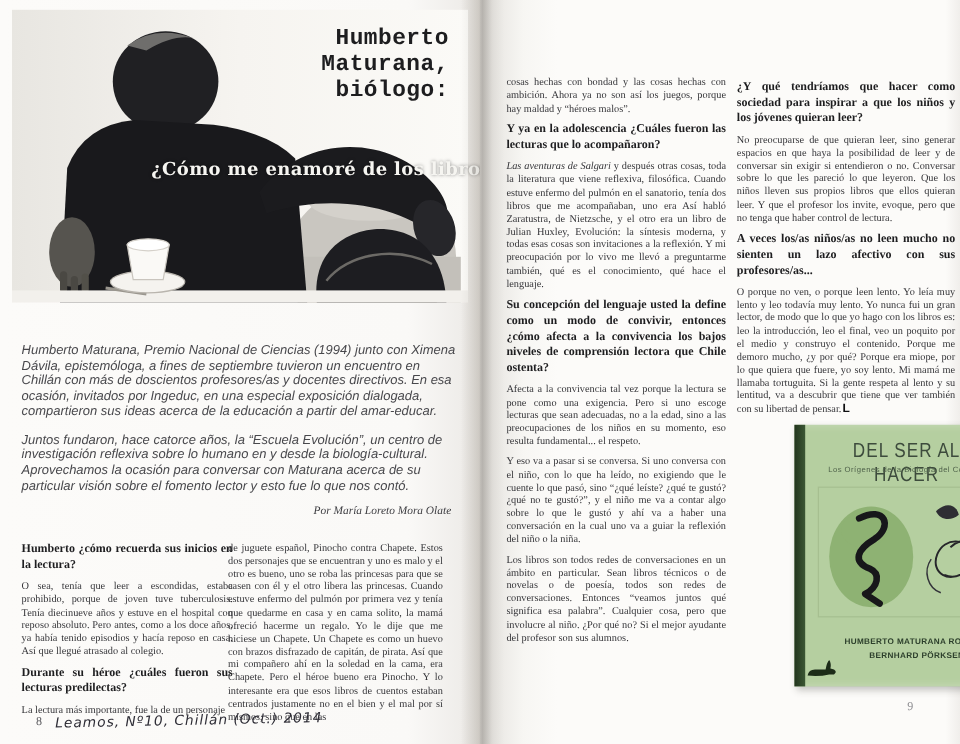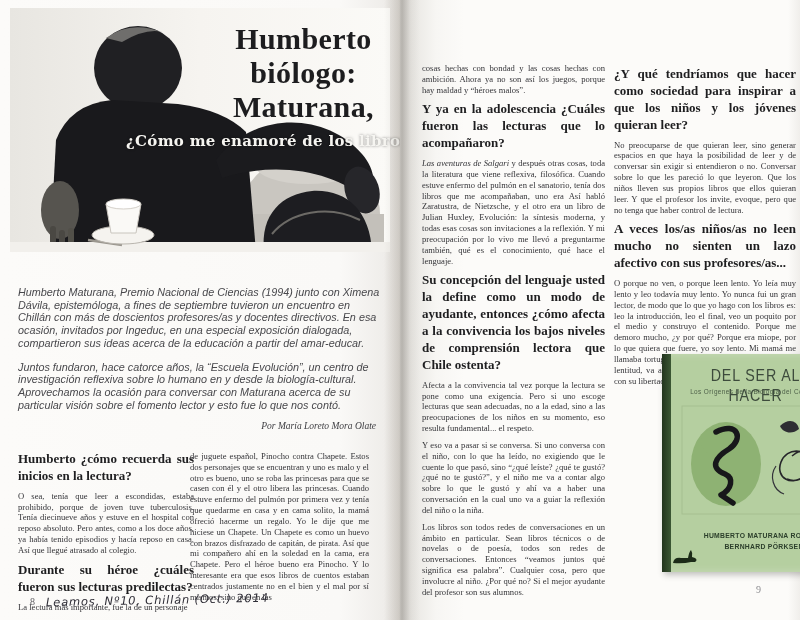--- a/index.html
+++ b/index.html
@@ -9,37 +9,37 @@
   .page { position:absolute; top:0; height:620px; }
   .page-left  { left:0; width:400px;
     background:linear-gradient(90deg,#fcfbf9 0%,#faf9f7 85%,#efedea 96%,#ddd9d3 100%); }
   .page-right { left:400px; width:400px;
     background:linear-gradient(90deg,#d7d4cf 0%,#e9e7e3 3%,#f7f6f3 9%,#fcfbf9 16%,#fcfbf9 97%,#f0eeeb 100%); }
   .gutter { position:absolute; left:384px; top:0; width:36px; height:620px; pointer-events:none;
     background:linear-gradient(90deg,rgba(110,105,98,0) 0%,rgba(110,105,98,0.14) 42%,rgba(80,76,70,0.26) 50%,rgba(110,105,98,0.08) 72%,rgba(110,105,98,0) 100%); }
 
   .photo { position:absolute; left:10px; top:8px; width:380px; height:244px; }
   .photo svg { position:absolute; left:0; top:0; }
-  .photo-title { position:absolute; top:14px; right:16px; text-align:center;
-    font-family:Liberation Serif, serif; font-weight:700; font-size:30px; line-height:1.13;
+  .photo-title { position:absolute; top:14px; right:16px; text-align:right;
+    font-family:Liberation Mono, monospace; font-weight:700; font-size:19px; line-height:1.13;
     color:#1d1d1f; letter-spacing:0.4px; }
   .photo-caption { position:absolute; top:124px; left:116px; white-space:nowrap;
     font-family:"DejaVu Serif", serif; font-weight:700; font-size:15px; color:#f6f5f1;
     letter-spacing:0.3px; text-shadow:0 0 3px rgba(0,0,0,0.45); }
 
   .intro { position:absolute; left:18px; top:286px; width:362px;
     font-family:"Liberation Sans", sans-serif; font-style:italic; font-size:10.8px;
     line-height:1.18; color:#48484c; }
   .intro p + p { margin-top:11px; }
   .byline { margin-top:9px; text-align:right; font-family:"Liberation Serif", serif;
     font-style:italic; font-size:9.5px; color:#3c3c40; padding-right:4px; }
 
   .col { position:absolute; font-size:8.6px; line-height:1.26; text-align:justify; color:#343438; }
   .col p { margin-bottom:6px; }
-  .col .q { font-weight:700; color:#1e1e20; font-size:13px; line-height:1.3; }
+  .col .q { font-weight:700; color:#1e1e20; font-size:10px; line-height:1.3; }
   .it { font-style:italic; }
   .endmark { font-family:"Liberation Sans", sans-serif; font-weight:700; font-size:10px;
     color:#0e0e10; margin-left:1px; }
 
   #lp-col1 { left:18px;  top:451px; width:176px; }
   #lp-col2 { left:190px; top:451px; width:179px; }
   #rp-col1 { left:22px;  top:63px;  width:183px; }
   #rp-col2 { left:214px; top:66px;  width:182px; }
 
   .pagenum { position:absolute; font-size:10px; color:#5a5a5e; }
@@ -101,22 +101,22 @@
       <path d="M 262,226 C 280,204 318,196 350,212" stroke="#6c6a66" stroke-width="2" fill="none"></path>
 
       <rect x="0" y="234" width="380" height="10" fill="#f2f0ec"></rect>
       <path d="M 78,232 L 112,237" stroke="#9a968e" stroke-width="2.5"></path>
       <ellipse cx="113" cy="227" rx="31" ry="9" fill="#f5f3ef" stroke="#b9b5ae" stroke-width="1"></ellipse>
       <path d="M 96,196 L 101,225 L 126,225 L 131,196 Z" fill="#faf9f6" stroke="#c9c5be" stroke-width="1"></path>
       <ellipse cx="113.5" cy="196" rx="17.5" ry="5" fill="#ffffff" stroke="#d4d0c9" stroke-width="1"></ellipse>
     </svg>
     <div class="photo-title">
       <div>Humberto</div>
+      <div>Maturana,</div>
       <div>biólogo:</div>
-      <div>Maturana,</div>
     </div>
     <div class="photo-caption">¿Cómo me enamoré de los libros</div>
   </div>
 
   <div class="intro">
     <p>Humberto Maturana, Premio Nacional de Ciencias (1994) junto con Ximena Dávila, epistemóloga, a fines de septiembre tuvieron un encuentro en Chillán con más de doscientos profesores/as y docentes directivos. En esa ocasión, invitados por Ingeduc, en una especial exposición dialogada, compartieron sus ideas acerca de la educación a partir del amar-educar.</p>
     <p>Juntos fundaron, hace catorce años, la “Escuela Evolución”, un centro de investigación reflexiva sobre lo humano en y desde la biología-cultural. Aprovechamos la ocasión para conversar con Maturana acerca de su particular visión sobre el fomento lector y esto fue lo que nos contó.</p>
     <div class="byline">Por María Loreto Mora Olate</div>
   </div>
 
@@ -134,21 +134,21 @@
   <div class="pagenum" id="lp-num">8</div>
   <div class="handnote">Leamos, Nº10, Chillán (Oct.) 2014</div>
 </div>
 
 <div class="page page-right">
 
   <div class="col" id="rp-col1">
     <p>cosas hechas con bondad y las cosas hechas con ambición. Ahora ya no son así los juegos, porque hay maldad y “héroes malos”.</p>
     <p class="q">Y ya en la adolescencia ¿Cuáles fueron las lecturas que lo acompañaron?</p>
     <p><span class="it">Las aventuras de Salgari</span><span> y después otras cosas, toda la literatura que viene reflexiva, filosófica. Cuando estuve enfermo del pulmón en el sanatorio, tenía dos libros que me acompañaban, uno era Así habló Zaratustra, de Nietzsche, y el otro era un libro de Julian Huxley, Evolución: la síntesis moderna, y todas esas cosas son invitaciones a la reflexión. Y mi preocupación por lo vivo me llevó a preguntarme también, qué es el conocimiento, qué hace el lenguaje.</span></p>
-    <p class="q">Su concepción del lenguaje usted la define como un modo de ayudante, entonces ¿cómo afecta a la convivencia los bajos niveles de comprensión lectora que Chile ostenta?</p>
+    <p class="q">Su concepción del lenguaje usted la define como un modo de convivir, entonces ¿cómo afecta a la convivencia los bajos niveles de comprensión lectora que Chile ostenta?</p>
     <p>Afecta a la convivencia tal vez porque la lectura se pone como una exigencia. Pero si uno escoge lecturas que sean adecuadas, no a la edad, sino a las preocupaciones de los niños en su momento, eso resulta fundamental... el respeto.</p>
     <p>Y eso va a pasar si se conversa. Si uno conversa con el niño, con lo que ha leído, no exigiendo que le cuente lo que pasó, sino “¿qué leíste? ¿qué te gustó? ¿qué no te gustó?”, y el niño me va a contar algo sobre lo que le gustó y ahí va a haber una conversación en la cual uno va a guiar la reflexión del niño o la niña.</p>
     <p>Los libros son todos redes de conversaciones en un ámbito en particular. Sean libros técnicos o de novelas o de poesía, todos son redes de conversaciones. Entonces “veamos juntos qué significa esa palabra”. Cualquier cosa, pero que involucre al niño. ¿Por qué no? Si el mejor ayudante del profesor son sus alumnos.</p>
   </div>
 
   <div class="col" id="rp-col2">
     <p class="q">¿Y qué tendríamos que hacer como sociedad para inspirar a que los niños y los jóvenes quieran leer?</p>
     <p>No preocuparse de que quieran leer, sino generar espacios en que haya la posibilidad de leer y de conversar sin exigir si entendieron o no. Conversar sobre lo que les pareció lo que leyeron. Que los niños lleven sus propios libros que ellos quieran leer. Y que el profesor los invite, evoque, pero que no tenga que haber control de lectura.</p>
     <p class="q">A veces los/as niños/as no leen mucho no sienten un lazo afectivo con sus profesores/as...</p>
     <p><span>O porque no ven, o porque leen lento. Yo leía muy lento y leo todavía muy lento. Yo nunca fui un gran lector, de modo que lo que yo hago con los libros es: leo la introducción, leo el final, veo un poquito por el medio y construyo el contenido. Porque me demoro mucho, ¿y por qué? Porque era miope, por lo que quiera que fuere, yo soy lento. Mi mamá me llamaba tortuguita. Si la gente respeta al lento y su lentitud, va a descubrir que tiene que ver también con su libertad de pensar.</span><span class="endmark">L</span></p>

